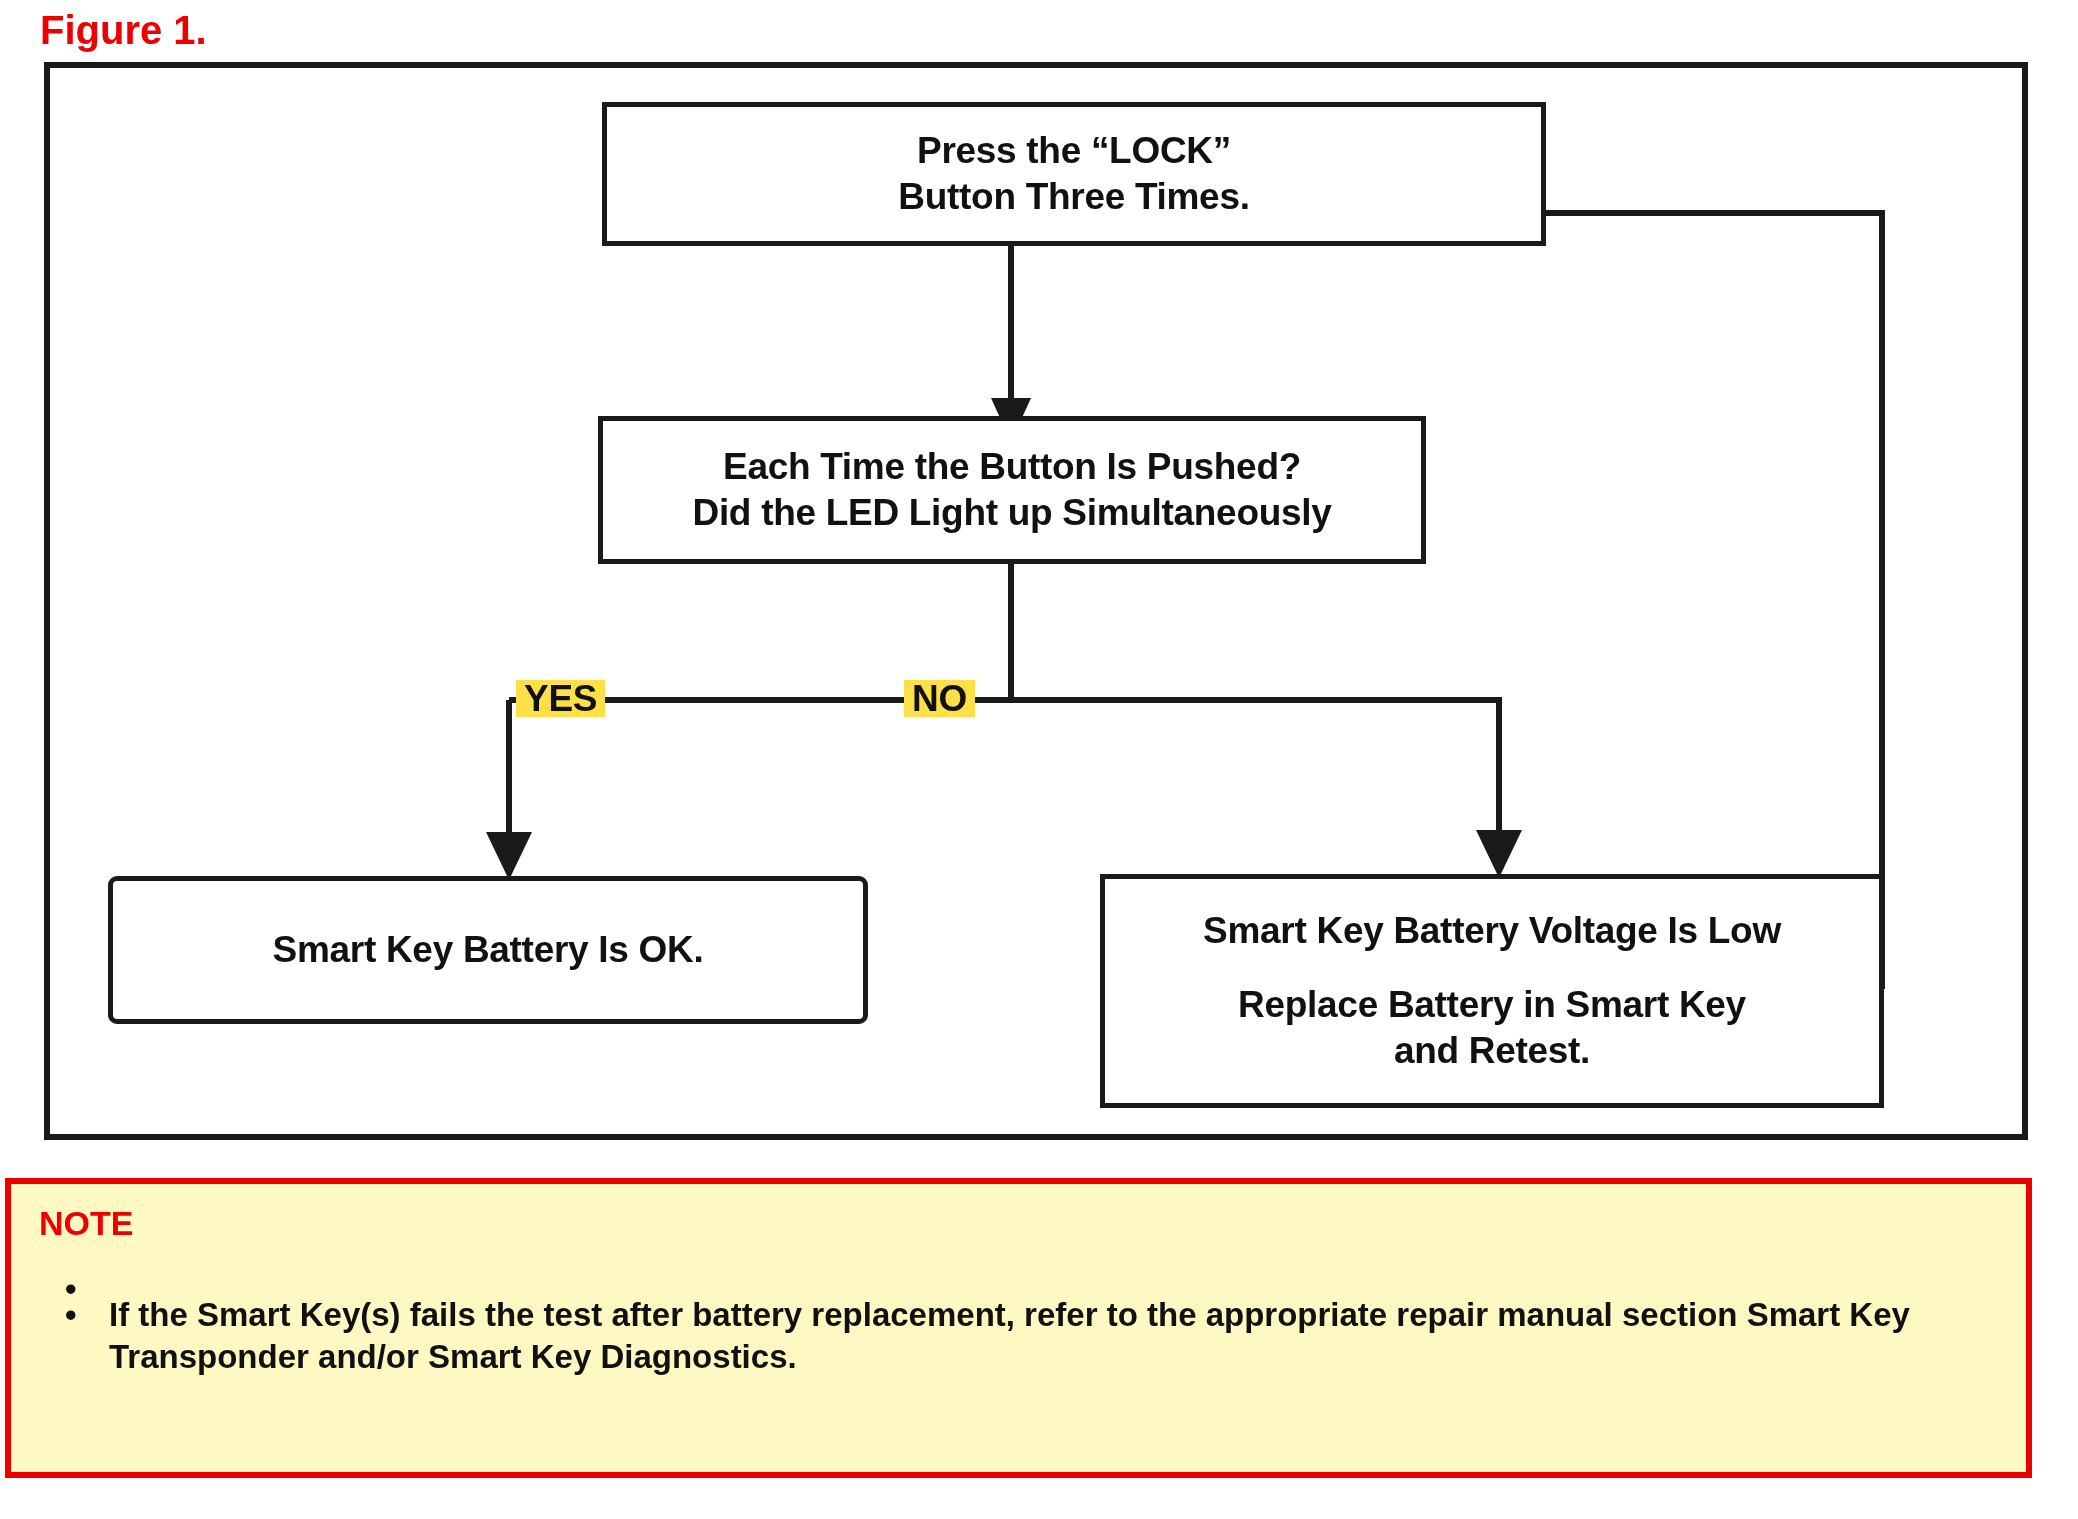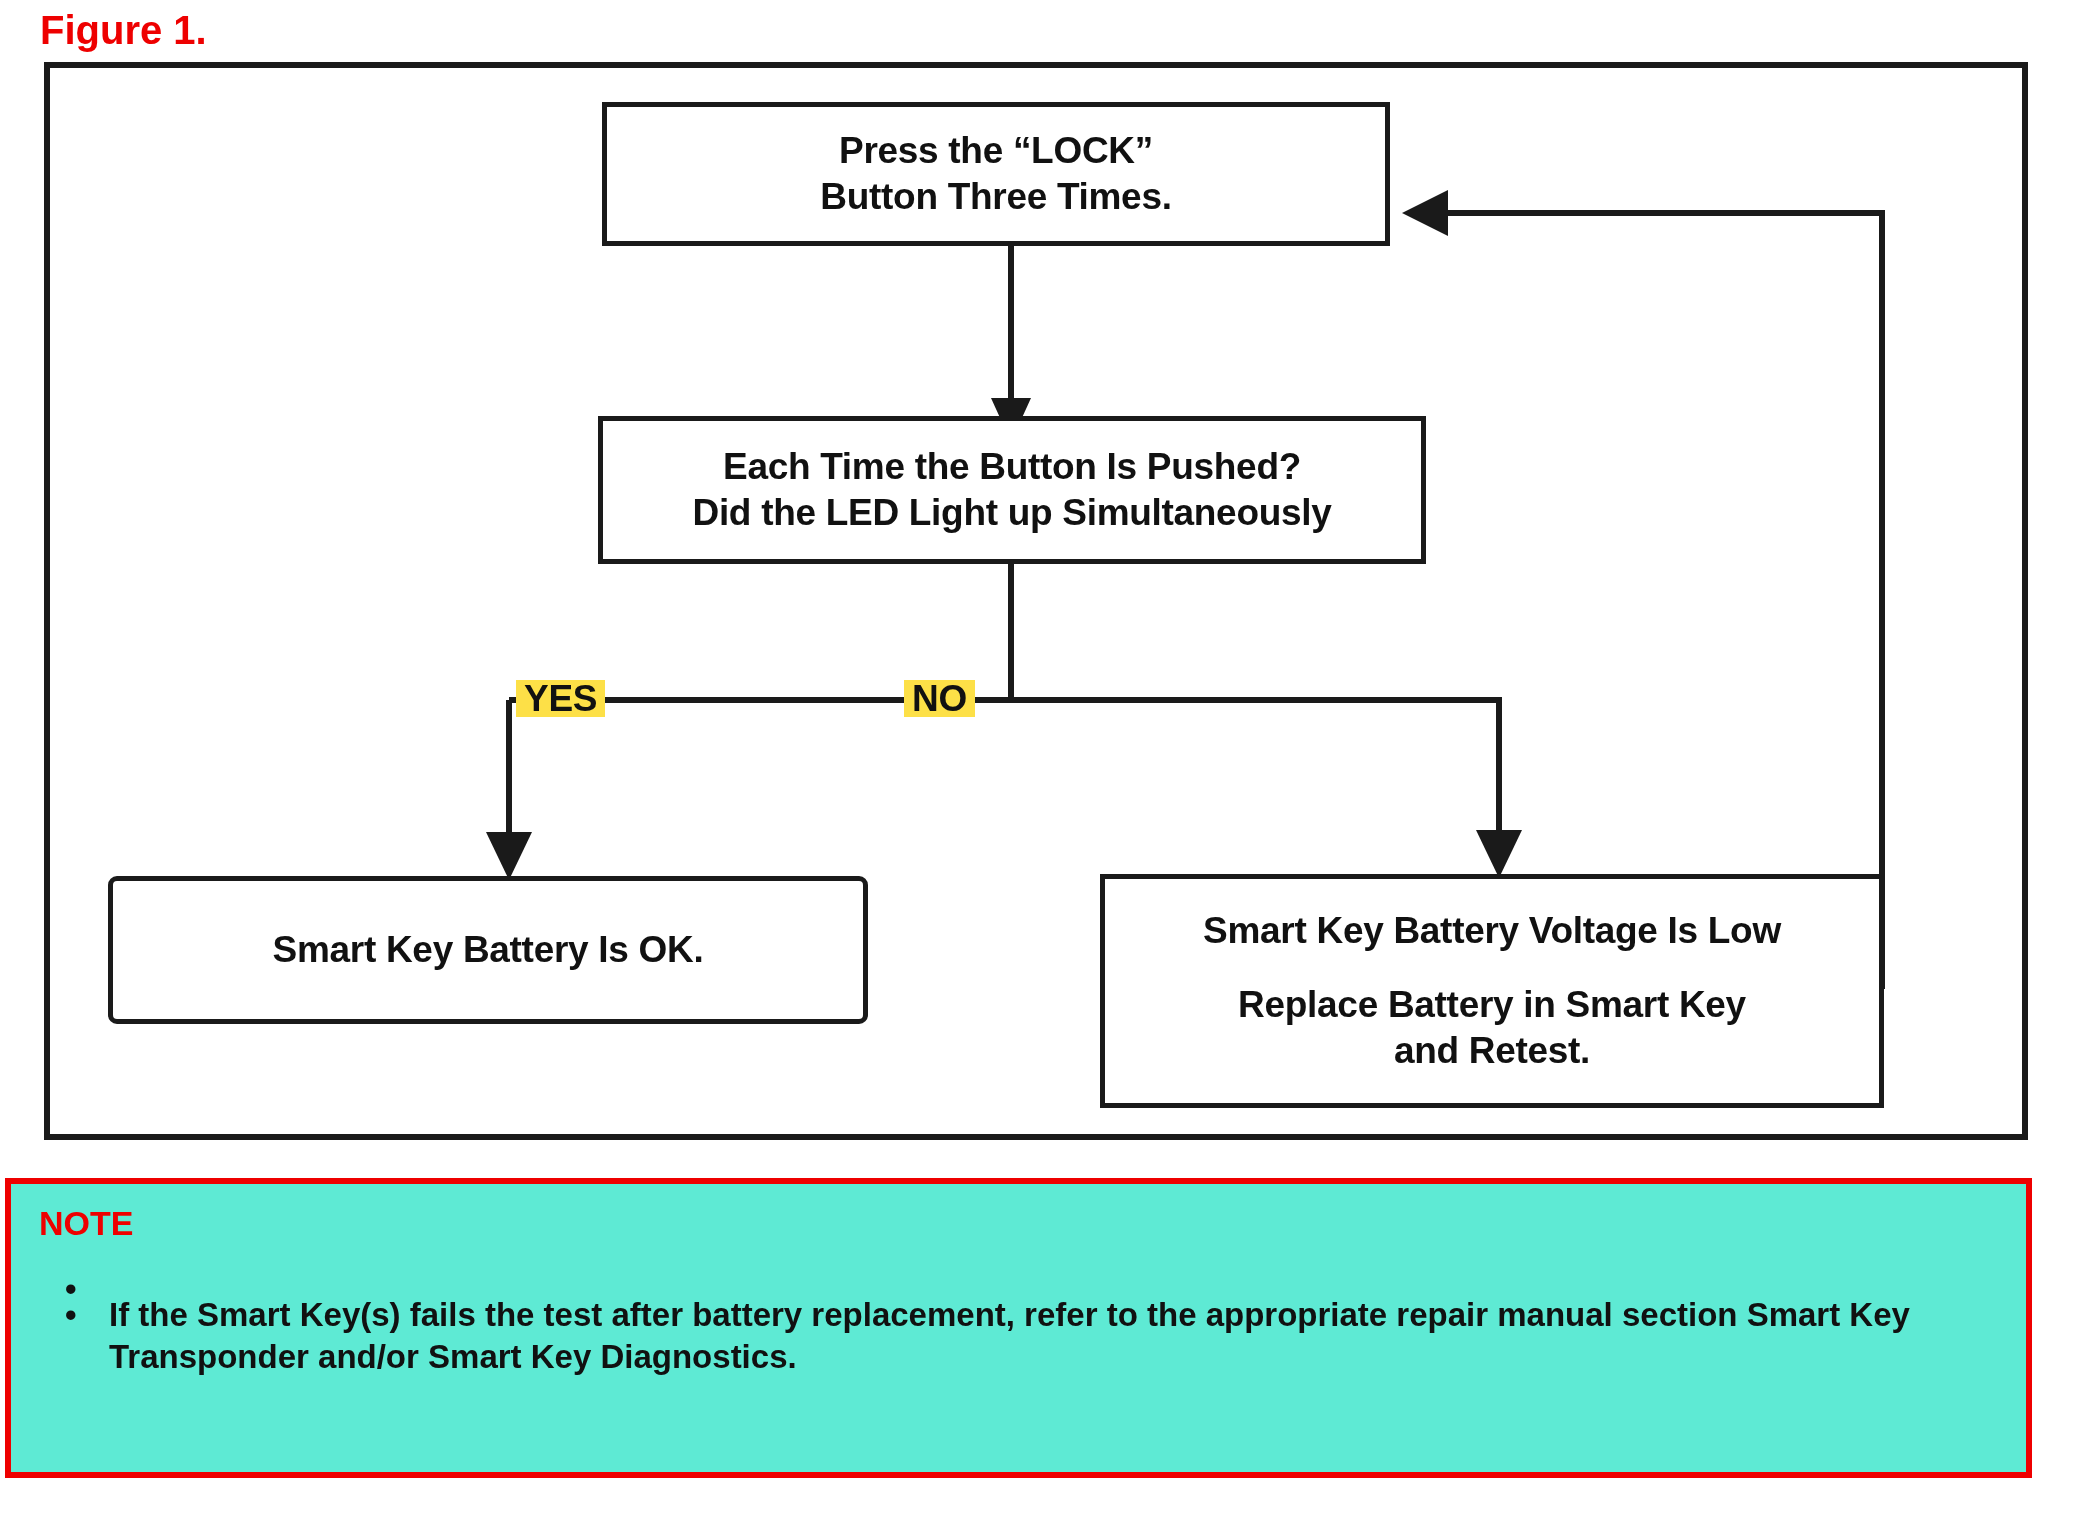--- a/index.html
+++ b/index.html
@@ -63,21 +63,21 @@
     color: #111111;
     font-weight: bold;
     font-size: 37px;
     line-height: 1.25;
     letter-spacing: -0.3px;
   }
   .node .line { display: block; white-space: nowrap; }
   .node .spacer { display: block; height: 28px; }
 
   #node-press-lock {
-    left: 552px;  top: 34px;   width: 788px;  height: 144px;
+    left: 552px;  top: 34px;   width: 944px;  height: 144px;
   }
   #node-led-question {
     left: 548px;  top: 348px;  width: 828px;  height: 148px;
   }
   #node-battery-ok {
     left: 58px;   top: 808px;  width: 760px;  height: 148px; border-radius: 9px;
   }
   #node-battery-low {
     left: 1050px; top: 806px;  width: 784px;  height: 234px;
   }
@@ -98,21 +98,21 @@
 
   
   #note-box {
     position: absolute;
     left: 5px;
     top: 1178px;
     width: 2027px;
     height: 300px;
     border: 6px solid #ee0000;
     box-sizing: border-box;
-    background: #5eead4;
+    background: #fef9c3;
   }
   #note-title {
     position: absolute;
     left: 28px;
     top: 20px;
     font-size: 34px;
     font-weight: bold;
     color: #ee0000;
     letter-spacing: 0px;
   }

